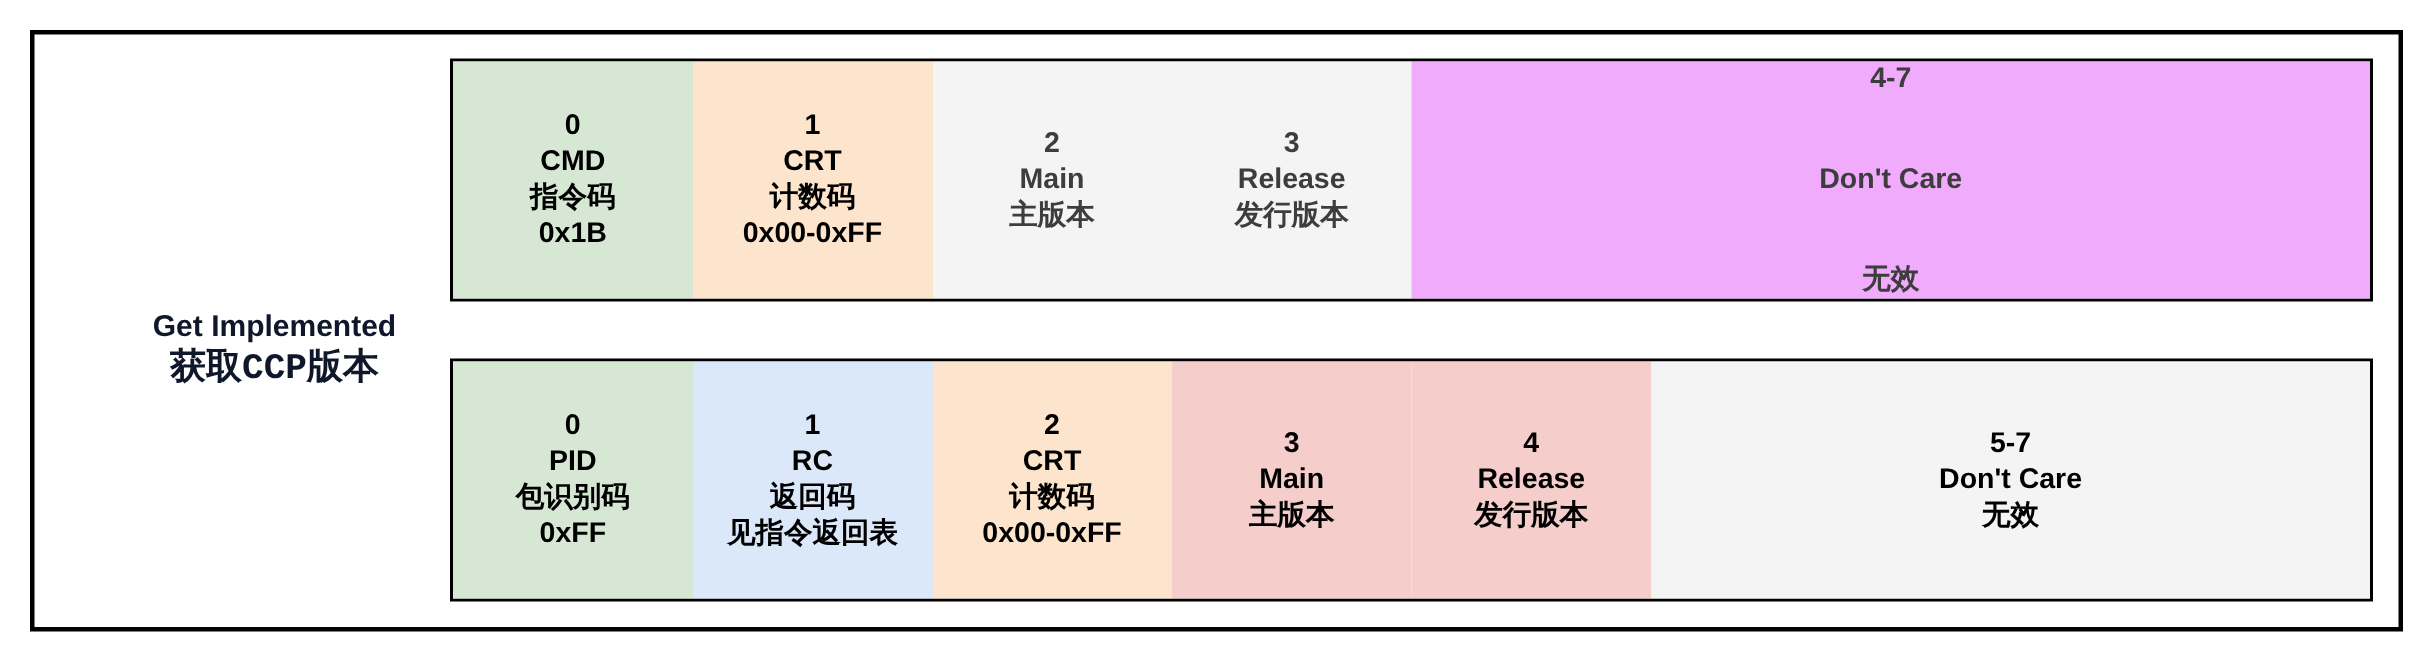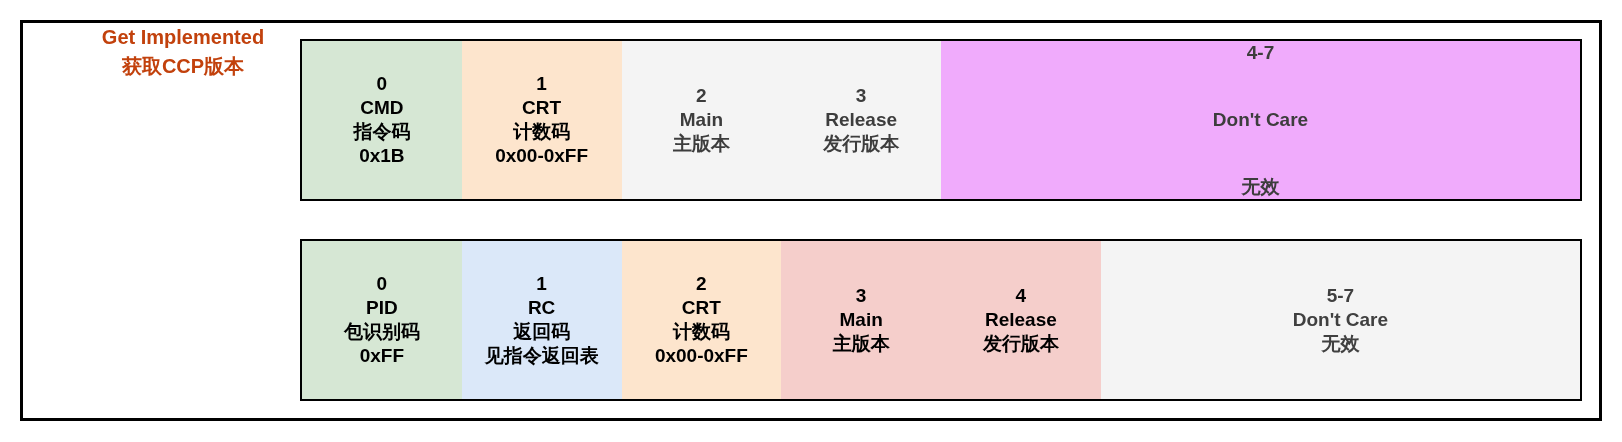--- a/index.html
+++ b/index.html
@@ -21,37 +21,38 @@
     top: 20px;
     width: 1582px;
     height: 401px;
     box-sizing: border-box;
     border: 3px solid #000000;
     background: #ffffff;
   }
   .side-label {
     position: absolute;
     left: 10px;
-    top: 0;
+    top: 12px;
     width: 300px;
     height: 100%;
     display: flex;
     flex-direction: column;
-    justify-content: flex-start;
+    justify-content: center;
     align-items: center;
     text-align: center;
-    color: #c2410c;
+    color: #0f172a;
   }
   .side-label .en {
     font-size: 20px;
     line-height: 28px;
   }
   .side-label .zh {
-    font-size: 20px;
+    font-size: 24px;
     line-height: 30px;
+    font-family: Liberation Mono, monospace;
   }
   .byte-row {
     position: absolute;
     left: 277px;
     width: 1282px;
     height: 162px;
     box-sizing: border-box;
     border: 2px solid #000000;
     display: flex;
     align-items: stretch;
@@ -133,21 +134,21 @@
         <div class="cell" style="flex-grow: 1; background: rgb(245, 206, 203); color: rgb(0, 0, 0);">
           <div class="cell-line">3</div>
           <div class="cell-line">Main</div>
           <div class="cell-line">主版本</div>
         </div>
         <div class="cell" style="flex-grow: 1; background: rgb(245, 206, 203); color: rgb(0, 0, 0);">
           <div class="cell-line">4</div>
           <div class="cell-line">Release</div>
           <div class="cell-line">发行版本</div>
         </div>
-        <div class="cell" style="flex-grow: 3; background: rgb(244, 244, 244); color: #404040;">
+        <div class="cell" style="flex-grow: 3; background: rgb(244, 244, 244); color: #000000;">
           <div class="cell-line">5-7</div>
           <div class="cell-line">Don't Care</div>
           <div class="cell-line">无效</div>
         </div>
       </div>
 
   </div>
 </div>
 
 </body></html>

